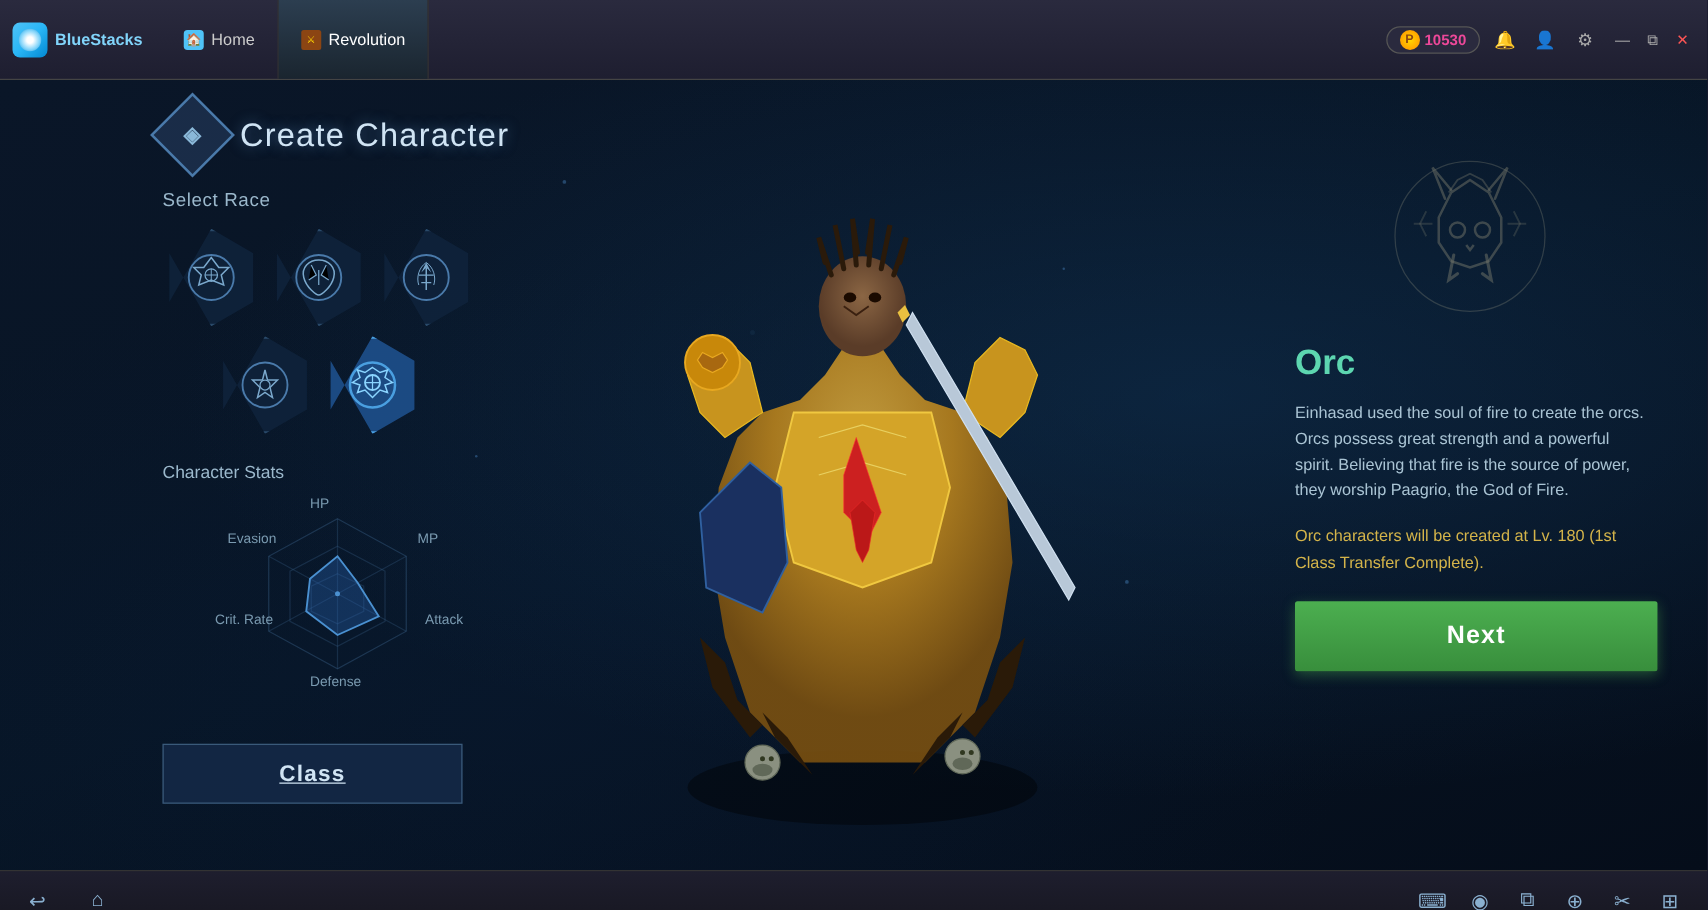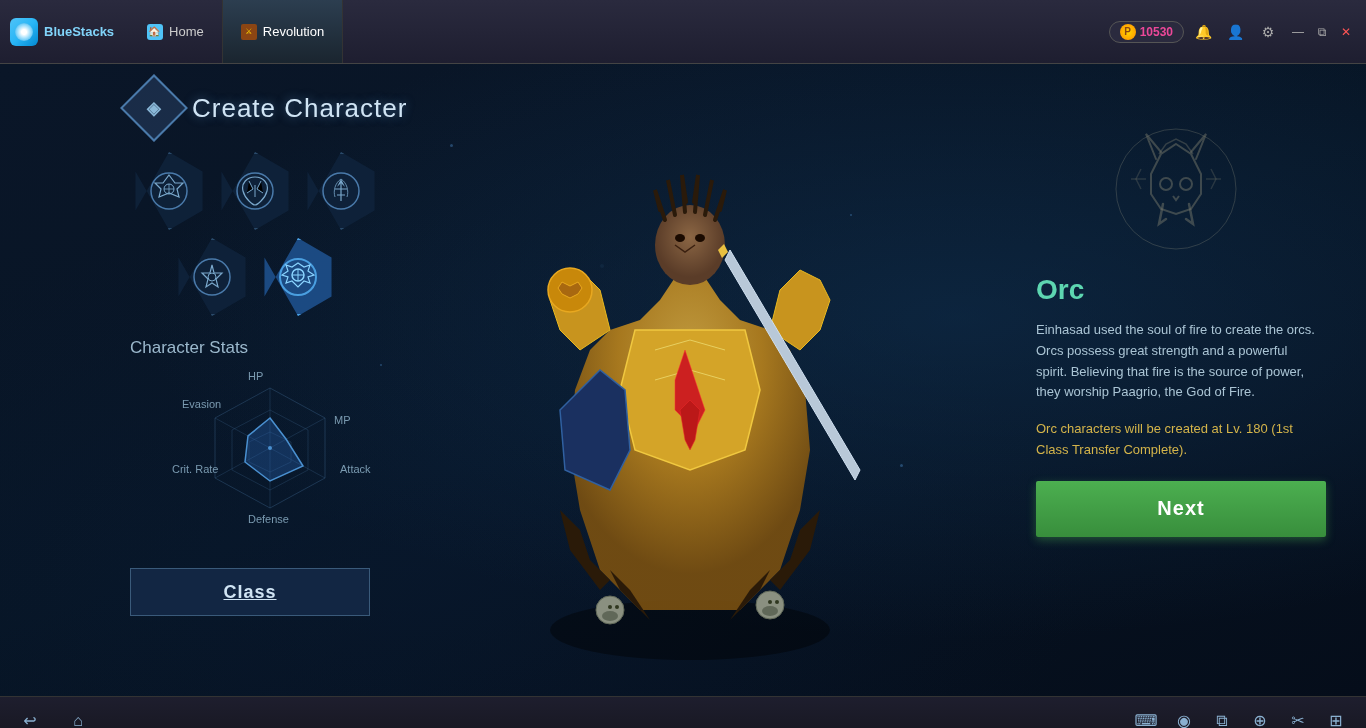--- a/index.html
+++ b/index.html
@@ -208,21 +208,21 @@
     }
     .hex-btn.selected .hex-shape {
       background: rgba(30,80,140,0.9);
       border-color: #4a9fe0;
       box-shadow: 0 0 15px rgba(74,159,224,0.5);
     }
 
     
     .stats-title {
       color: #9bb8cc;
-      font-size: 17px;
+      font-size: 14px;
       margin-bottom: 10px;
     }
 
     .stat-label {
       position: absolute;
       color: #7a9ab0;
       font-size: 11px;
       white-space: nowrap;
     }
 
@@ -381,20 +381,21 @@
 
   <div class="left-panel">
 
     <div class="create-header">
       <div class="diamond-icon">
         <div class="diamond-icon-inner">◈</div>
       </div>
       <h1 class="create-title">Create Character</h1>
     </div>
 
+    <div class="section-label">Select Race</div>
 
     <div class="race-grid">
 
       <div class="race-row">
         <div class="hex-btn">
           <div class="hex-shape">
             <svg width="44" height="44" viewBox="0 0 44 44">
               <circle cx="22" cy="22" r="18" fill="none" stroke="#4a7aaa" stroke-width="1.5"></circle>
               <path d="M22 6 L28 14 L36 14 L30 20 L32 28 L22 24 L12 28 L14 20 L8 14 L16 14 Z" fill="none" stroke="#7aa8cc" stroke-width="1.2"></path>
               <circle cx="22" cy="20" r="5" fill="none" stroke="#7aa8cc" stroke-width="1"></circle>
@@ -464,21 +465,21 @@
         <line x1="140" y1="80" x2="140" y2="140" stroke="rgba(60,100,140,0.3)" stroke-width="1"></line>
         <line x1="140" y1="80" x2="85" y2="110" stroke="rgba(60,100,140,0.3)" stroke-width="1"></line>
         <line x1="140" y1="80" x2="85" y2="50" stroke="rgba(60,100,140,0.3)" stroke-width="1"></line>
 
         <polygon points="140,50 156,71 173,98 140,113 115,94 118,68" fill="rgba(40,100,180,0.35)" stroke="#4a90d0" stroke-width="1.5"></polygon>
 
         <circle cx="140" cy="80" r="2" fill="#4a90d0"></circle>
       </svg>
       
       <span class="stat-label" style="top:2px;left:118px;">HP</span>
-      <span class="stat-label" style="top:46px;left:204px;text-align:center;">MP</span>
+      <span class="stat-label" style="top:30px;left:204px;text-align:center;">MP</span>
       <span class="stat-label" style="top:95px;left:210px;">Attack</span>
       <span class="stat-label" style="top:145px;left:118px;">Defense</span>
       <span class="stat-label" style="top:95px;left:42px;">Crit. Rate</span>
       <span class="stat-label" style="top:30px;left:52px;">Evasion</span>
     </div>
 
     <div class="class-btn-container">
       <button class="class-btn">Class</button>
     </div>
   </div>

